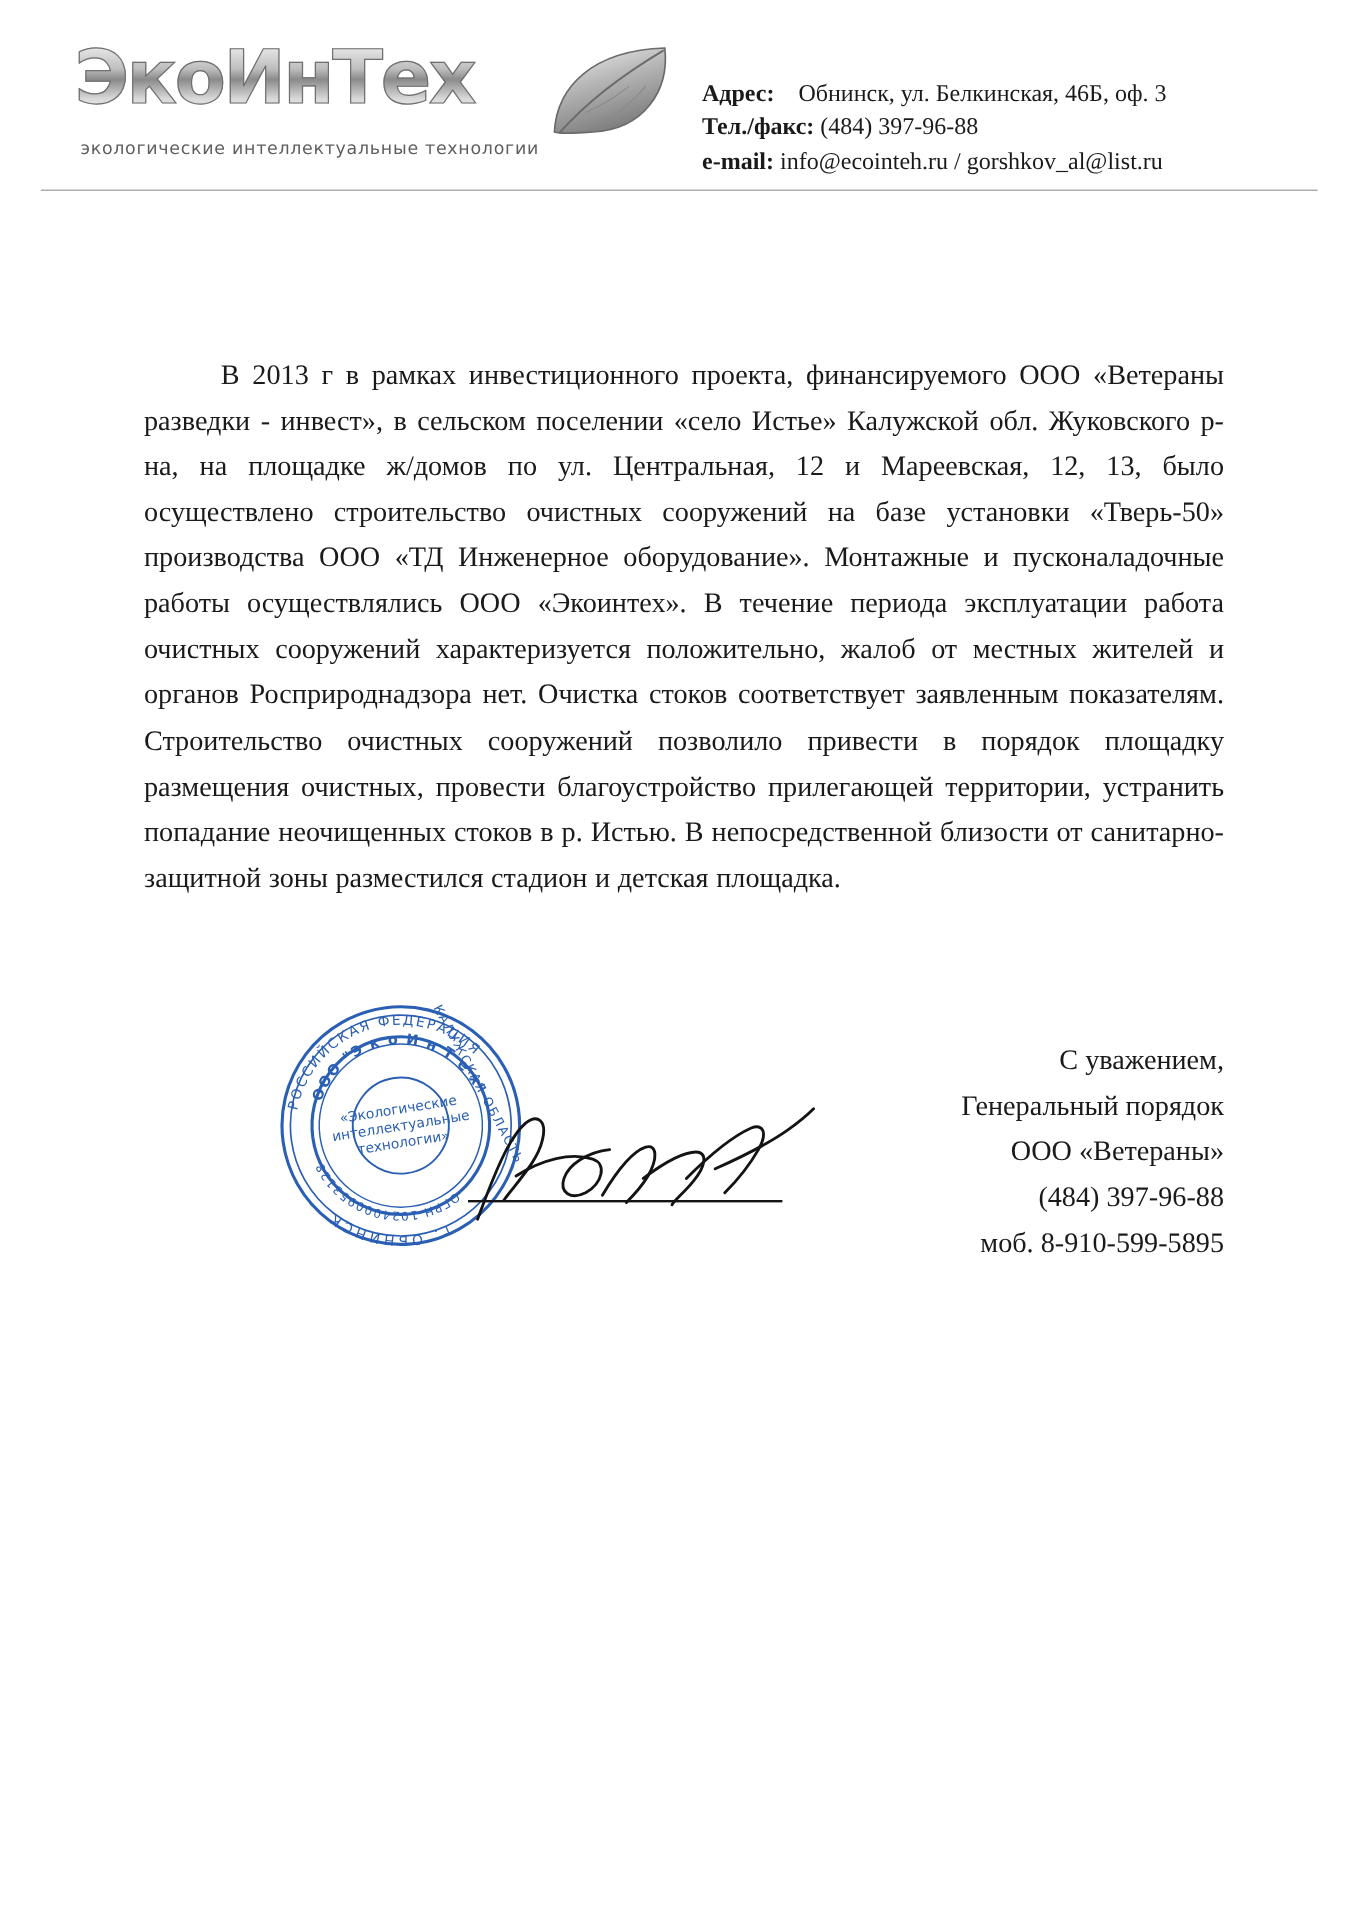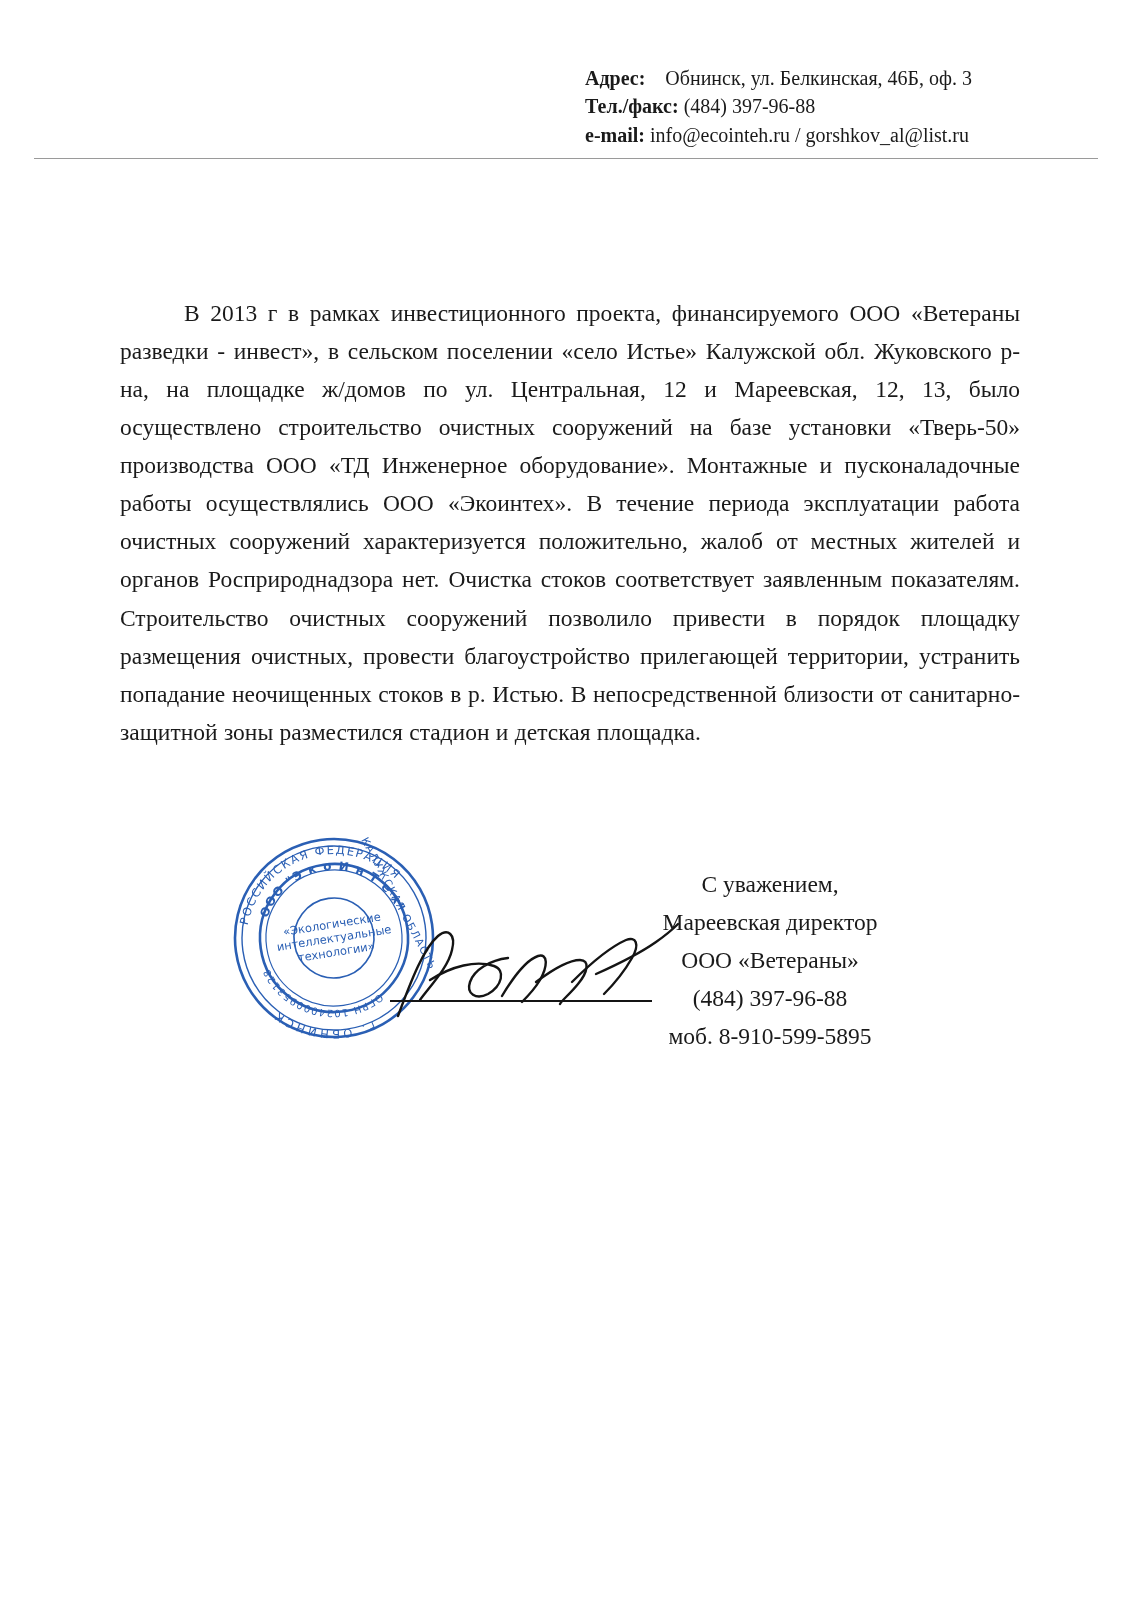--- a/index.html
+++ b/index.html
@@ -120,21 +120,21 @@
     margin: 0;
     word-spacing: 0.5px;
   }
 
   
   .sign-block {
     position: absolute;
     right: 112px;
     top: 865px;
     width: 500px;
-    text-align: center;
+    text-align: right;
     font-size: 23.5px;
     line-height: 1.62;
   }
   .sign-line {
     white-space: nowrap;
   }
 
   
   .stamp {
     position: absolute;
@@ -159,20 +159,39 @@
     width: 262px;
     height: 2px;
     background: #141414;
   }
 </style>
 </head>
 <body>
 
 <div class="letterhead">
 
+  <div class="logo-block">
+    <div class="logo-word">ЭкоИнТех</div>
+
+    <svg class="logo-leaf" viewBox="0 0 110 78">
+      <defs>
+        <linearGradient id="leafGrad" x1="0" y1="0" x2="0.4" y2="1">
+          <stop offset="0%" stop-color="#f2f2f2"></stop>
+          <stop offset="45%" stop-color="#b9b9b9"></stop>
+          <stop offset="100%" stop-color="#7e7e7e"></stop>
+        </linearGradient>
+      </defs>
+      <path d="M8 72 C 10 34, 40 4, 100 2 C 104 38, 82 70, 40 72 C 26 73, 14 74, 8 72 Z" fill="url(#leafGrad)" stroke="#6b6b6b" stroke-width="1.4"></path>
+      <path d="M12 73 C 34 48, 62 26, 99 4" fill="none" stroke="#6b6b6b" stroke-width="1.6"></path>
+      <path d="M34 56 C 46 50, 58 44, 70 34" fill="none" stroke="#8a8a8a" stroke-width="1"></path>
+      <path d="M50 62 C 62 56, 74 46, 84 34" fill="none" stroke="#8a8a8a" stroke-width="1"></path>
+    </svg>
+
+    <div class="logo-tagline">экологические интеллектуальные технологии</div>
+  </div>
 
   <div class="contact-block">
     <div class="contact-row first">
       <span class="contact-label">Адрес:</span>
       &nbsp;&nbsp;
       <span class="contact-value">Обнинск, ул. Белкинская, 46Б, оф. 3</span>
     </div>
     <div class="contact-row center">
       <span class="contact-label">Тел./факс:</span>
       <span class="contact-value">(484) 397-96-88</span>
@@ -235,17 +254,17 @@
     <path d="M112 76 C 124 56, 136 40, 148 36 C 158 33, 158 46, 150 60 C 144 70, 136 78, 132 82"></path>
     <path d="M146 62 C 162 50, 178 40, 190 40 C 200 40, 198 52, 188 64 C 180 74, 172 80, 170 84"></path>
     <path d="M182 62 C 200 44, 218 28, 236 20 C 246 16, 250 24, 242 38 C 234 52, 222 66, 214 74"></path>
     <path d="M206 54 C 224 46, 246 36, 266 22 C 276 15, 284 8, 288 4"></path>
   </g>
 </svg>
 <div class="sign-underline"></div>
 
 <div class="sign-block">
   <div class="sign-line">С уважением,</div>
-  <div class="sign-line">Мареевская директор</div>
+  <div class="sign-line">Генеральный порядок</div>
   <div class="sign-line">ООО «Ветераны»</div>
   <div class="sign-line">(484) 397-96-88</div>
   <div class="sign-line">моб. 8-910-599-5895</div>
 </div>
 
 </body></html>

